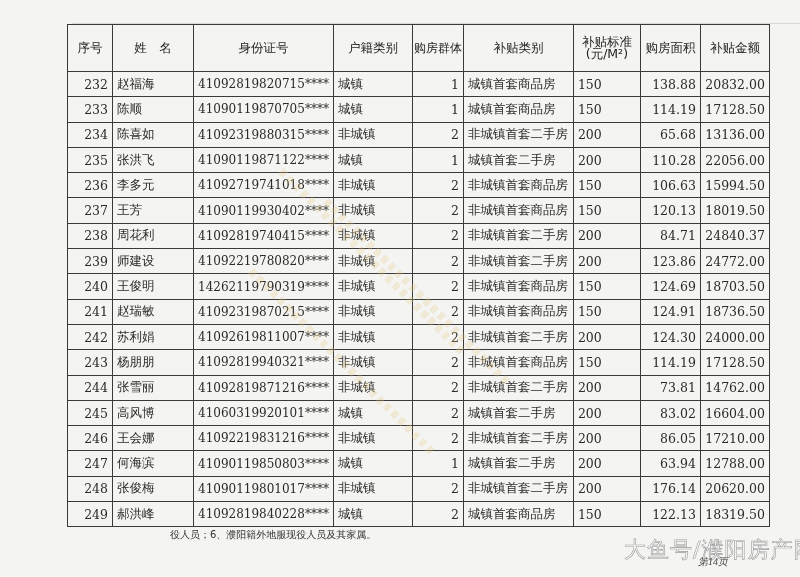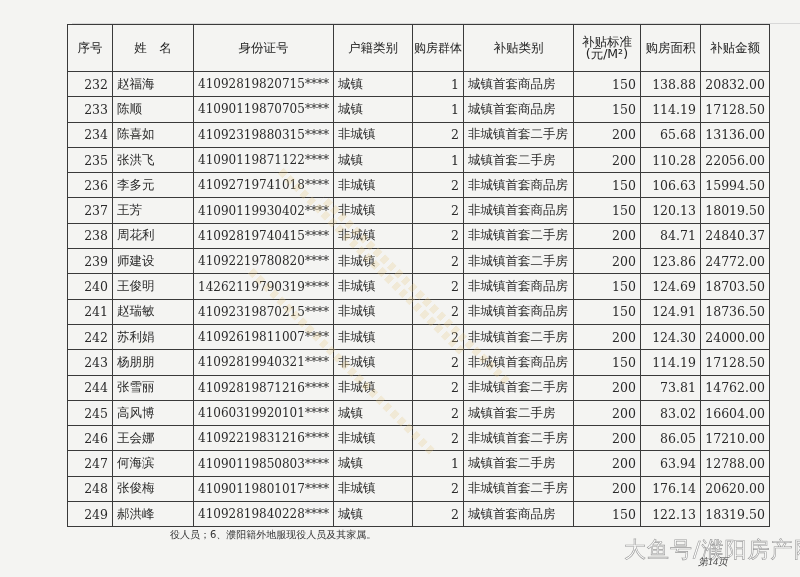--- a/index.html
+++ b/index.html
@@ -22,21 +22,21 @@
     height:24.3px; padding:0 4px;
     white-space:nowrap; overflow:hidden;
   }
   table.grid th {
     font-family:"DejaVu Sans", "Liberation Sans", sans-serif;
     font-weight:normal; font-size:12.5px; text-align:center; color:#222;
     height:30px;
   }
   th.two { font-size:11px; line-height:12px; }
   td.num { text-align:right; }
-  td.ctr { text-align:right; }
+  td.ctr { text-align:left; }
   td.left { text-align:left; }
   td.name { font-family:"DejaVu Sans", "Liberation Sans", sans-serif; font-size:12.5px; }
   td.cjk { font-family:Liberation Sans, sans-serif; font-size:12.5px; }
   td.id { font-size:12px; letter-spacing:0; }
   .stamp-band {
     position:absolute; width:8px; height:260px;
     background:repeating-linear-gradient(0deg, rgba(230,200,130,0.25) 0 6px, rgba(230,200,130,0.0) 6px 10px);
     transform:rotate(-45deg);
     pointer-events:none;
   }

